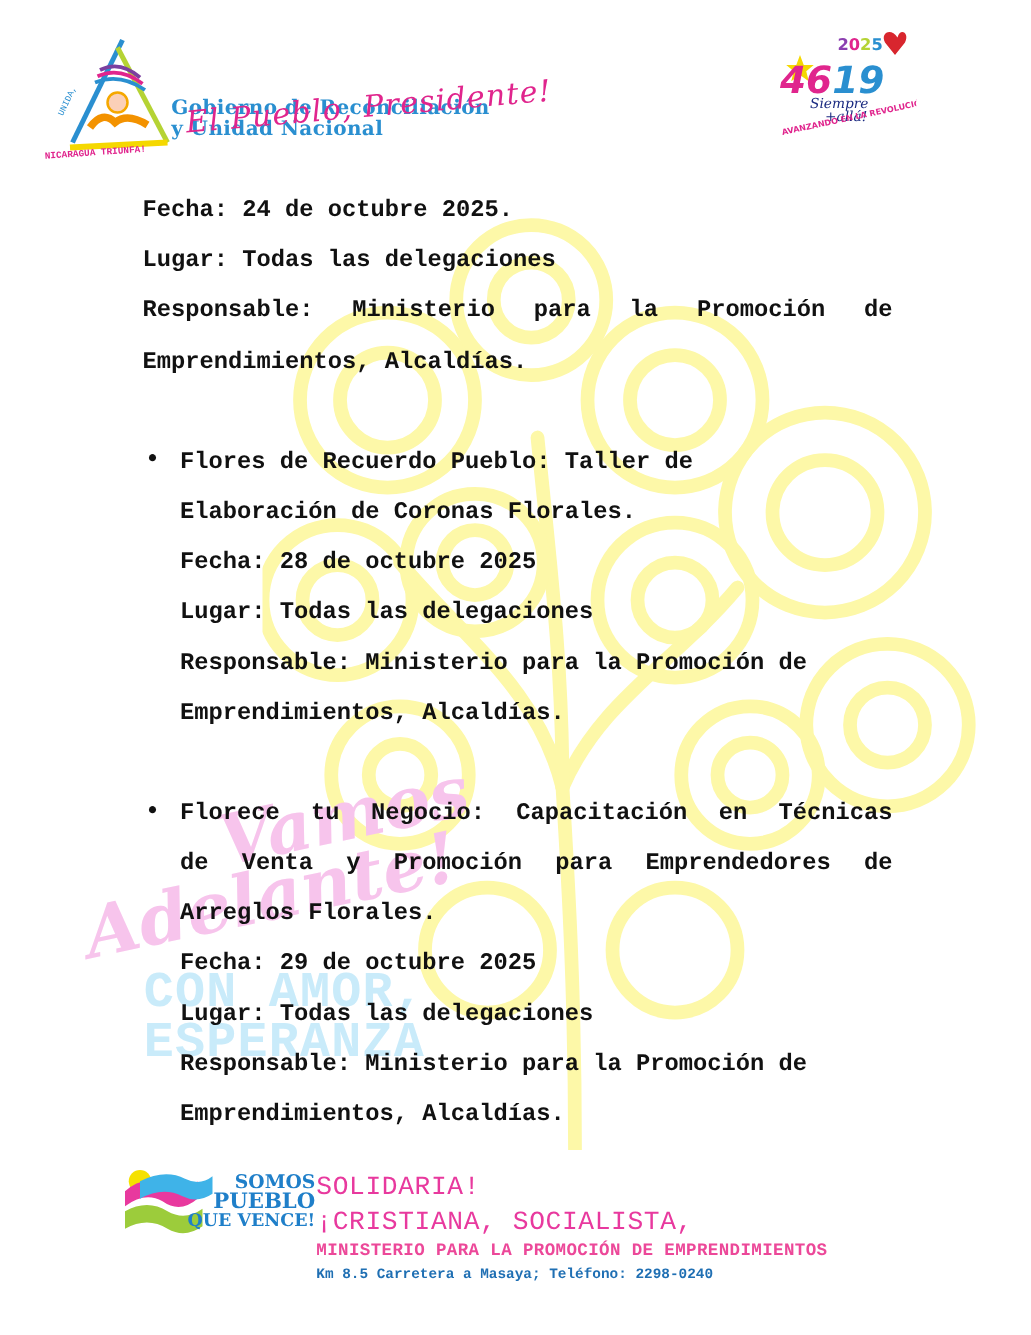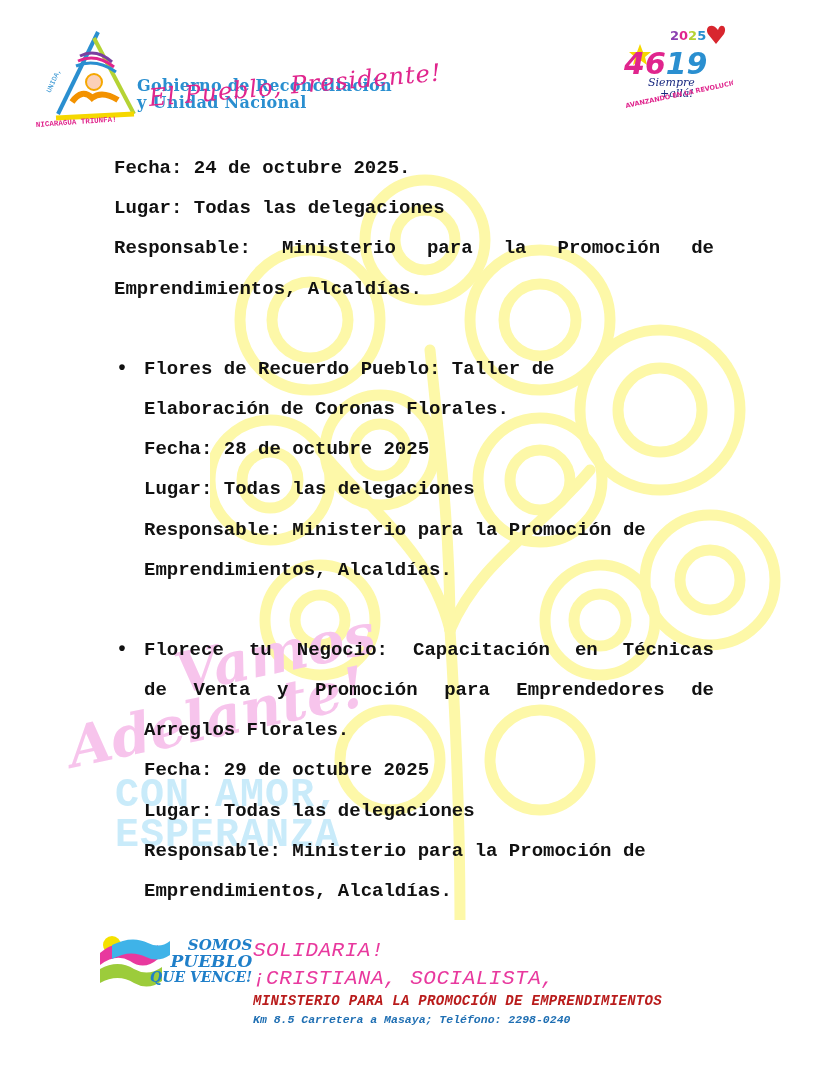--- a/index.html
+++ b/index.html
@@ -20,25 +20,25 @@
 
   
   .content { position: absolute; left: 114px; top: 148px; width: 600px; z-index: 1; color: #111; font-weight: bold; font-size: 19px; }
   .line { height: 40.2px; line-height: 40px; white-space: nowrap; }
   .justify { text-align: justify; text-align-last: justify; }
   .gap { height: 40px; }
   .bullet-item { position: relative; padding-left: 30px; }
   .bullet { position: absolute; left: 2px; top: 0; line-height: 40px; font-size: 20px; }
 
   
-  .footer { position: absolute; left: 0; top: 925px; width: 825px; height: 110px; z-index: 1; font-style: italic; }
+  .footer { position: absolute; left: 0; top: 925px; width: 825px; height: 110px; z-index: 1; }
   .somos-logo { position: absolute; left: 98px; top: 8px; width: 140px; height: 62px; }
   .somos-txt { position: absolute; left: 150px; top: 12px; color: #1f7fc9; font-family: "DejaVu Serif", serif; font-weight: bold; text-align: right; }
   .slogan-lines { position: absolute; left: 253px; top: 12px; color: #e8399e; font-family: "Liberation Mono", monospace; font-size: 21px; line-height: 28px; letter-spacing: 0.5px; }
-  .ministry { position: absolute; left: 253px; top: 68px; color: #b91c1c; font-family: "Liberation Mono", monospace; font-weight: bold; font-size: 14px; letter-spacing: 0.3px; }
+  .ministry { position: absolute; left: 253px; top: 68px; color: #ec4899; font-family: "Liberation Mono", monospace; font-weight: bold; font-size: 14px; letter-spacing: 0.3px; }
   .address { position: absolute; left: 253px; top: 88px; color: #1f6fb3; font-family: "Liberation Mono", monospace; font-weight: bold; font-size: 11.5px; }
 </style>
 </head>
 <body>
 
 <svg class="tree-bg" viewBox="0 0 580 770">
   <g fill="none" stroke="#fdf8a8" stroke-width="11" stroke-linecap="round">
     <path d="M250 770 C250 650 245 560 240 480"></path>
     <path d="M240 480 C220 400 160 360 110 300"></path>
     <path d="M240 480 C270 410 330 380 380 320"></path>

